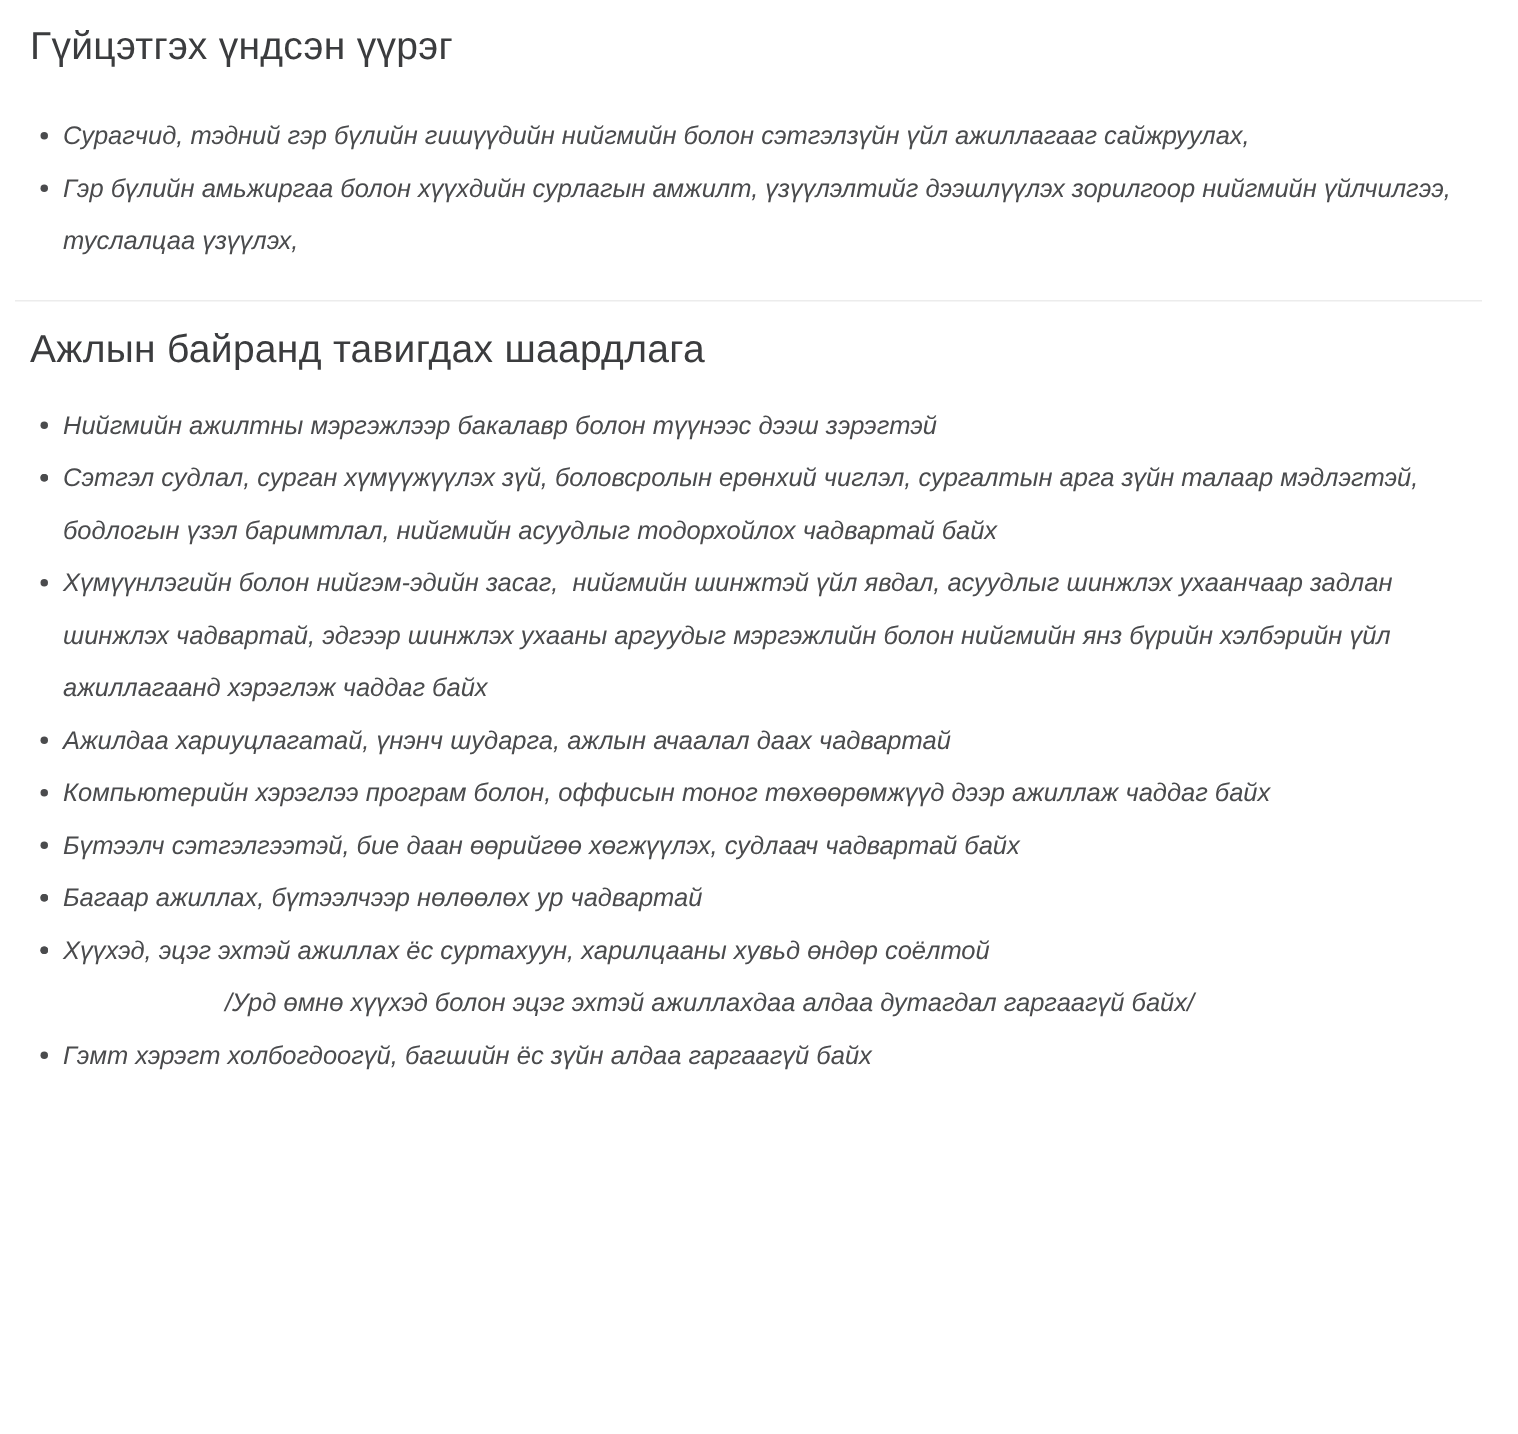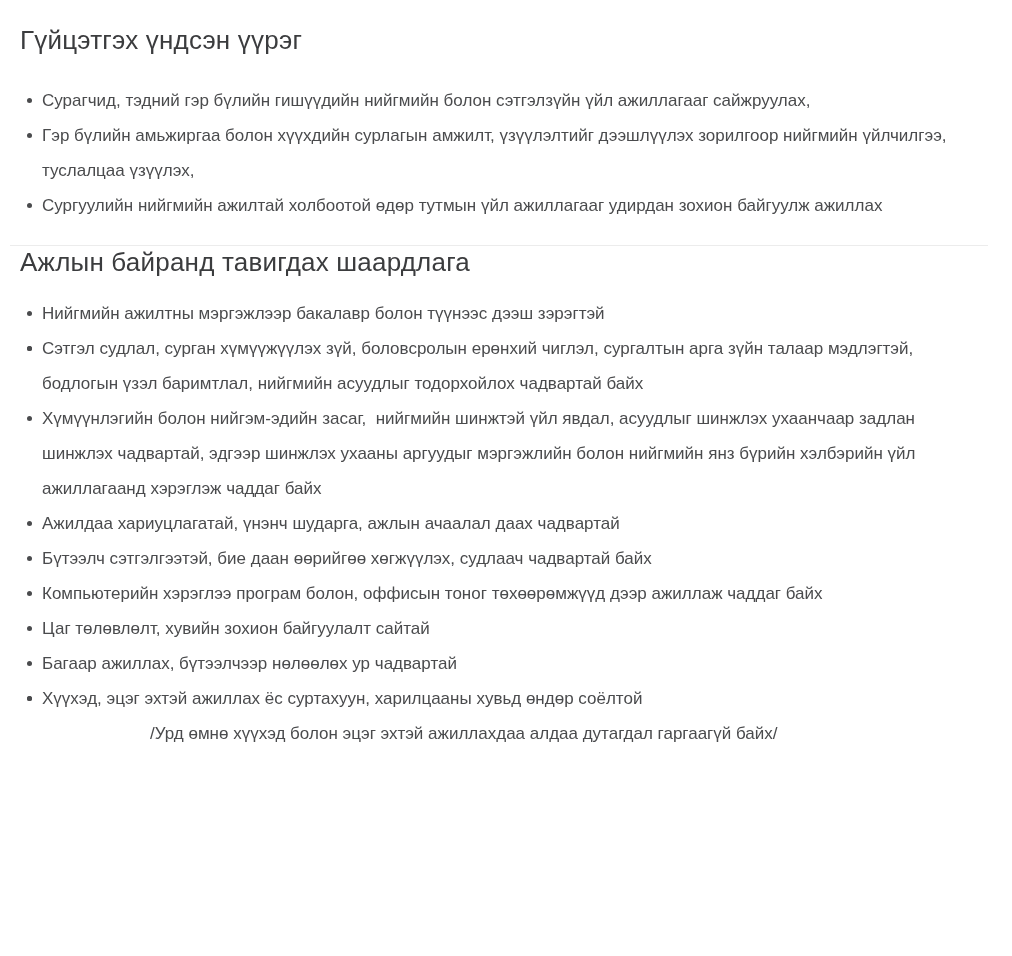--- a/index.html
+++ b/index.html
@@ -9,35 +9,36 @@
   }
   body {
     width: 1012px;
     min-height: 956px;
     font-family: "Liberation Sans", "DejaVu Sans", sans-serif;
     color: #4a4b4d;
     font-size: 17px;
     -webkit-font-smoothing: antialiased;
   }
   .content {
-    padding: 24px 24px 24px 20px;
+    padding: 14px 24px 24px 20px;
     box-sizing: border-box;
   }
   .section-title {
     margin: 0;
     font-size: 26px;
     line-height: 32px;
     font-weight: 500;
     color: #3b3c3e;
     letter-spacing: 0.2px;
   }
   .items {
     list-style: none;
     margin: 27px 0 0 0;
     padding: 0 0 0 22px;
+    font-style: italic;
   }
   .item {
     position: relative;
     line-height: 35px;
     margin: 0;
   }
   .item-text {
     white-space: pre-wrap;
   }
   .dot {
@@ -53,44 +54,45 @@
   .item.indent {
     padding-left: 108px;
   }
   .divider {
     border: none;
     border-top: 1px solid #ececec;
     height: 0;
     margin: 22px 0 0 -10px;
   }
   .divider + .section-title {
+    margin-top: 15px;
   }
   .divider ~ .items {
     margin-top: 18px;
   }
 </style>
 </head>
 <body>
 
 <div class="content" id="sections-root">
     <h2 class="section-title">Гүйцэтгэх үндсэн үүрэг</h2>
     <ul class="items">
       <li class="item bulleted"><span class="dot"></span><span class="item-text">Сурагчид, тэдний гэр бүлийн гишүүдийн нийгмийн болон сэтгэлзүйн үйл ажиллагааг сайжруулах,</span></li>
       <li class="item bulleted"><span class="dot"></span><span class="item-text">Гэр бүлийн амьжиргаа болон хүүхдийн сурлагын амжилт, үзүүлэлтийг дээшлүүлэх зорилгоор нийгмийн үйлчилгээ, туслалцаа үзүүлэх,</span></li>
-      <li class="item bulleted"><span class="dot"></span><span class="item-text">Сургуулийн нийгмийн ажилтай холбоотой өдөр тутмын үйл ажиллагааг удирдан зохион байгуулж ажиллах</span></li>
     </ul>
     <div class="divider"></div>
     <h2 class="section-title">Ажлын байранд тавигдах шаардлага</h2>
     <ul class="items">
       <li class="item bulleted"><span class="dot"></span><span class="item-text">Нийгмийн ажилтны мэргэжлээр бакалавр болон түүнээс дээш зэрэгтэй</span></li>
       <li class="item bulleted"><span class="dot"></span></li>
       <li class="item bulleted"><span class="dot"></span><span class="item-text">Сэтгэл судлал, сурган хүмүүжүүлэх зүй, боловсролын ерөнхий чиглэл, сургалтын арга зүйн талаар мэдлэгтэй, бодлогын үзэл баримтлал, нийгмийн асуудлыг тодорхойлох чадвартай байх</span></li>
       <li class="item bulleted"><span class="dot"></span><span class="item-text">Хүмүүнлэгийн болон нийгэм-эдийн засаг,  нийгмийн шинжтэй үйл явдал, асуудлыг шинжлэх ухаанчаар задлан шинжлэх чадвартай, эдгээр шинжлэх ухааны аргуудыг мэргэжлийн болон нийгмийн янз бүрийн хэлбэрийн үйл ажиллагаанд хэрэглэж чаддаг байх</span></li>
       <li class="item bulleted"><span class="dot"></span><span class="item-text">Ажилдаа хариуцлагатай, үнэнч шударга, ажлын ачаалал даах чадвартай</span></li>
+      <li class="item bulleted"><span class="dot"></span><span class="item-text">Компьютерийн хэрэглээ програм болон, оффисын тоног төхөөрөмжүүд дээр ажиллаж чаддаг байх</span></li>
       <li class="item bulleted"><span class="dot"></span><span class="item-text">Бүтээлч сэтгэлгээтэй, бие даан өөрийгөө хөгжүүлэх, судлаач чадвартай байх</span></li>
-      <li class="item bulleted"><span class="dot"></span><span class="item-text">Компьютерийн хэрэглээ програм болон, оффисын тоног төхөөрөмжүүд дээр ажиллаж чаддаг байх</span></li>
-      <li class="item bulleted"><span class="dot"></span><span class="item-text">Цаг төлөвлөлт, хувийн зохион байгуулалт сайтай</span></li>
+      <li class="item bulleted"><span class="dot"></span></li>
       <li class="item bulleted"><span class="dot"></span><span class="item-text">Багаар ажиллах, бүтээлчээр нөлөөлөх ур чадвартай</span></li>
       <li class="item bulleted"><span class="dot"></span></li>
       <li class="item bulleted"><span class="dot"></span><span class="item-text">Хүүхэд, эцэг эхтэй ажиллах ёс суртахуун, харилцааны хувьд өндөр соёлтой</span></li>
       <li class="item indent"><span class="item-text">/Урд өмнө хүүхэд болон эцэг эхтэй ажиллахдаа алдаа дутагдал гаргаагүй байх/</span></li>
+      <li class="item bulleted"><span class="dot"></span><span class="item-text">Гэмт хэрэгт холбогдоогүй, багшийн ёс зүйн алдаа гаргаагүй байх</span></li>
     </ul>
   </div>
 
 </body></html>

